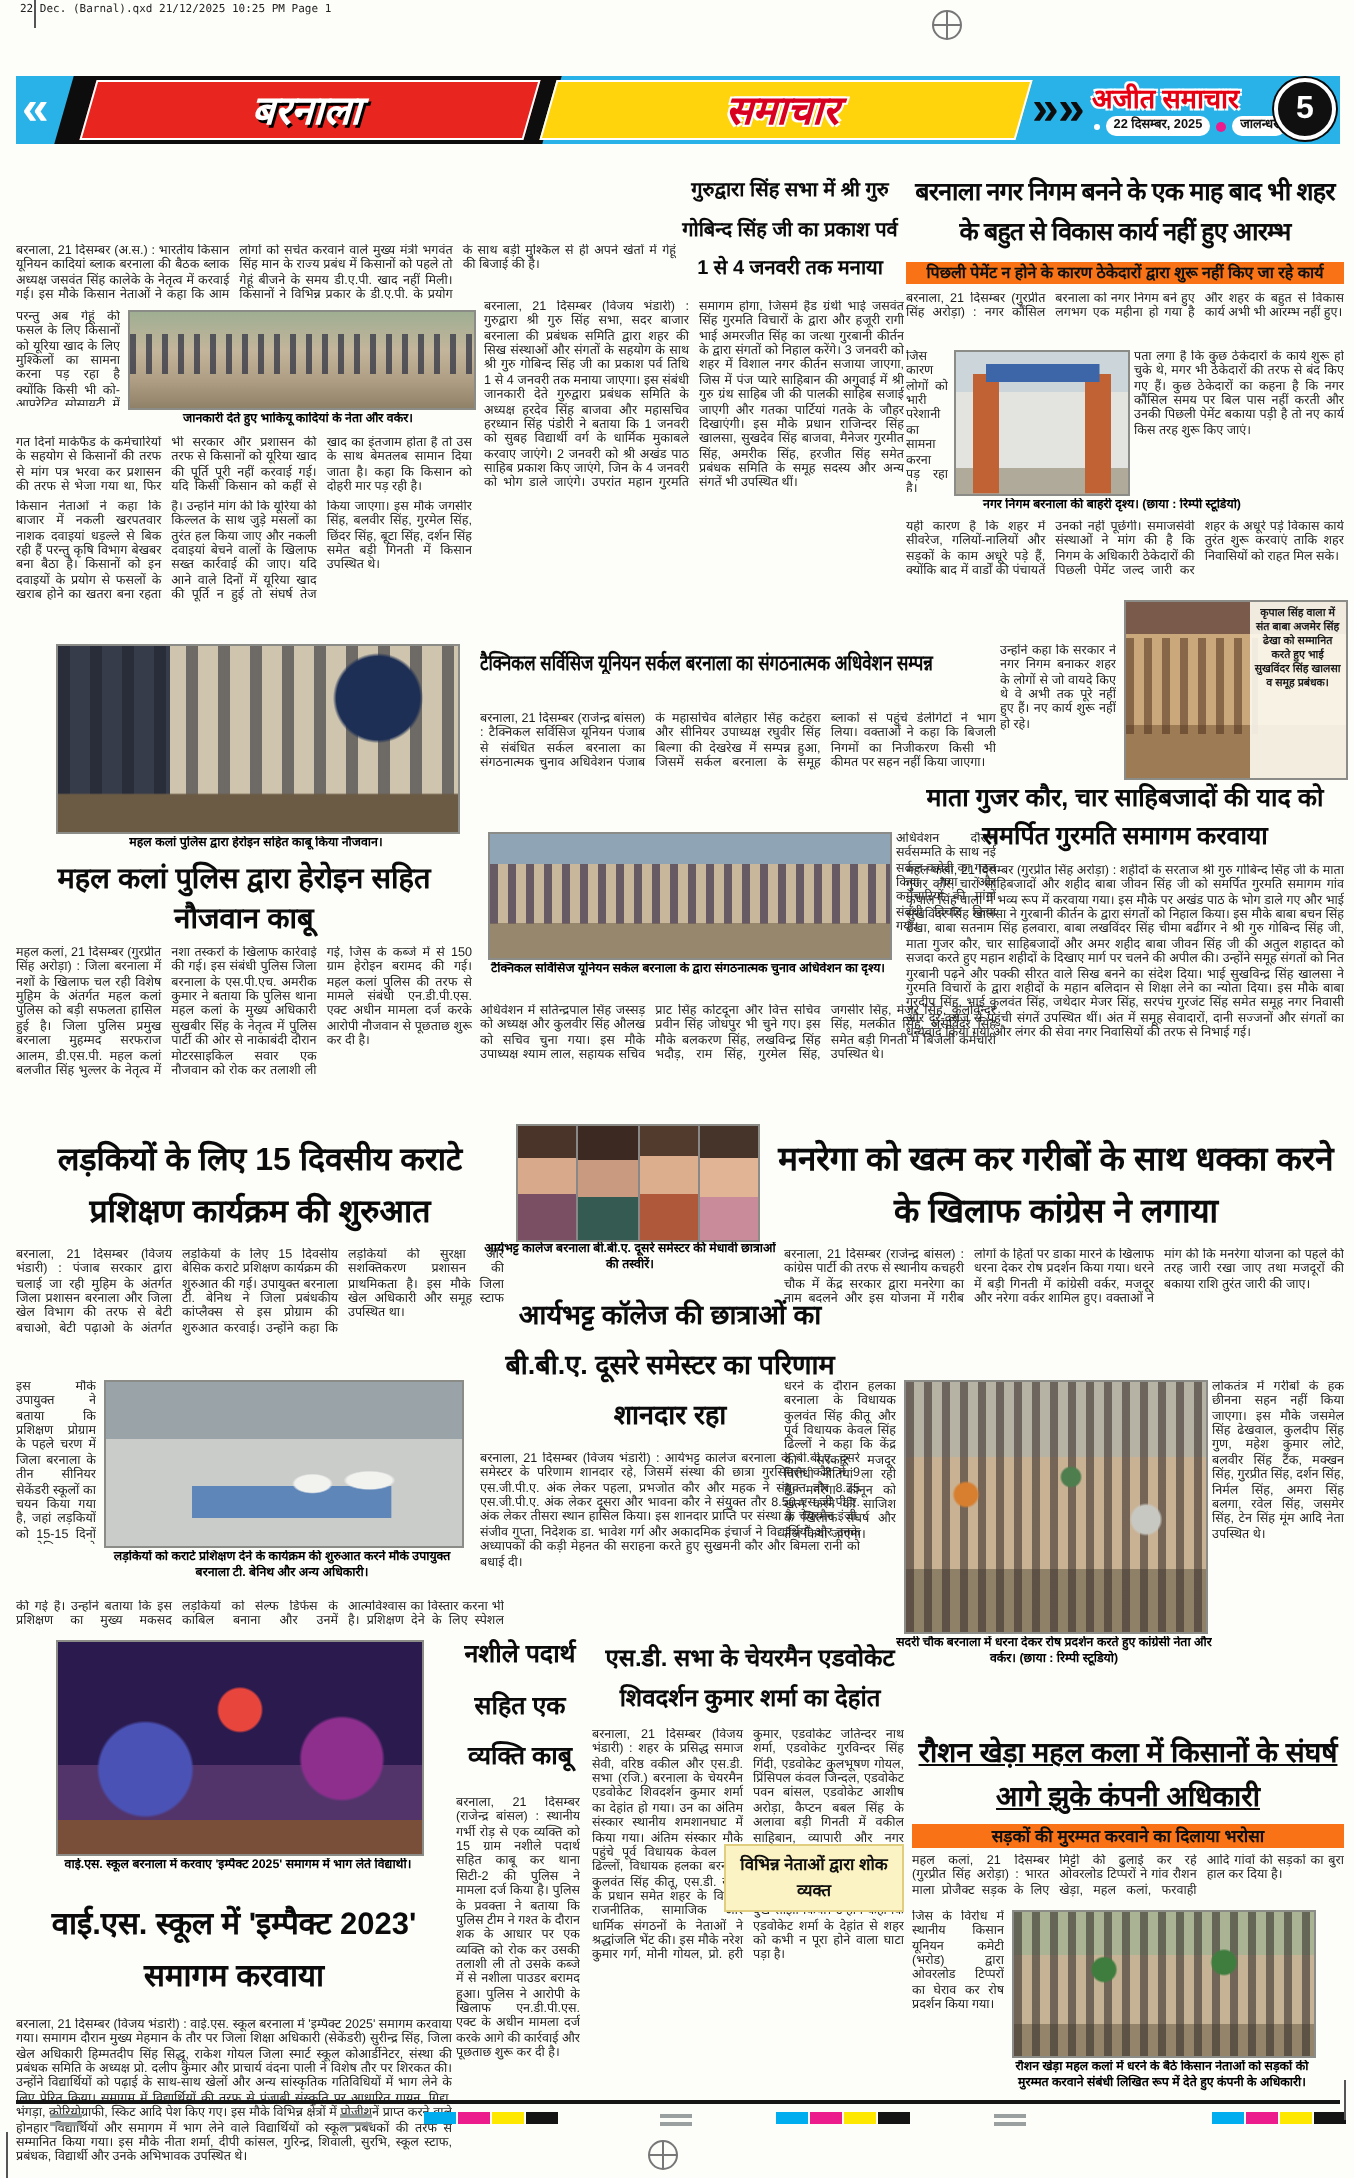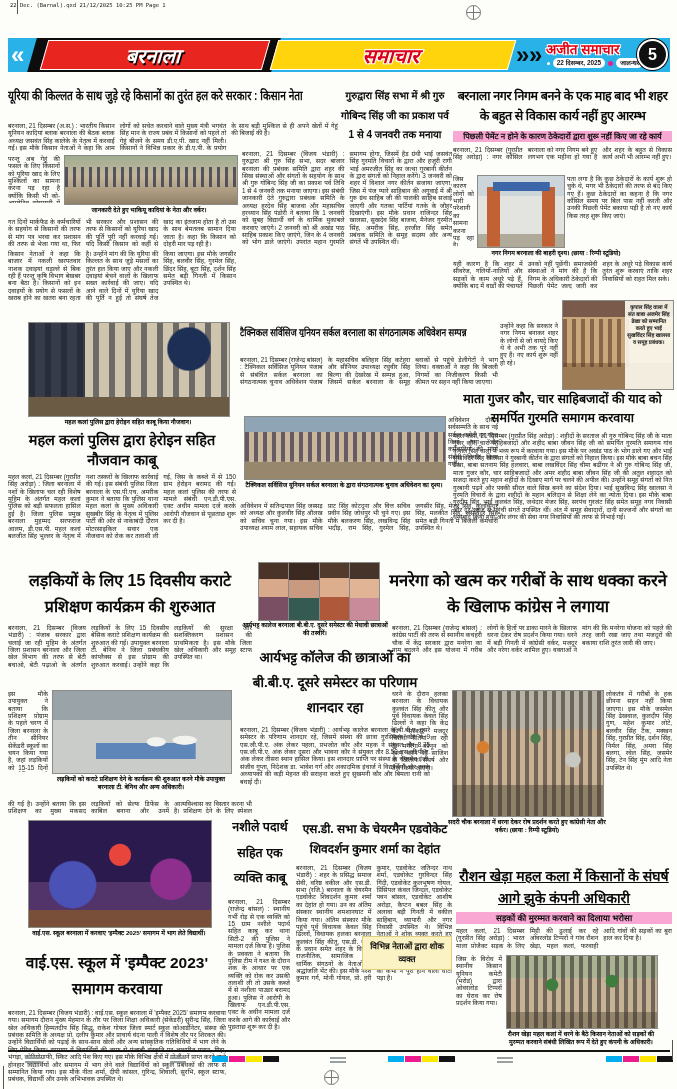--- a/index.html
+++ b/index.html
@@ -8,21 +8,21 @@
   .abs{position:absolute;}
   .clip{overflow:hidden;}
   
   .b{font-size:6.3px;line-height:1.17;text-align:justify;color:#1d1d1d;}
   .cols3{column-count:3;column-gap:5px;}
   .cols2{column-count:2;column-gap:5px;}
   .cap{font-size:6.2px;font-weight:bold;text-align:center;line-height:1.25;color:#000;}
   
   .hl{font-weight:bold;color:#0b0b0b;text-align:center;}
   .nowrap{white-space:nowrap;display:inline-block;transform-origin:0 50%;}
-  .sy{background:#f9a8d4;font-weight:bold;text-align:center;color:#101010;}
+  .sy{background:#f97316;font-weight:bold;text-align:center;color:#101010;}
   
   .ph{border:1px solid #8b8b88;background:#cfc8b8;}
   .ph-crowd{background:
       repeating-linear-gradient(90deg, rgba(44,48,66,.72) 0 3px, rgba(44,48,66,0) 3px 8px),
       linear-gradient(180deg,#9fae92 0%,#c3b59b 40%,#ae9d82 72%,#8f8168 100%);
       background-size:100% 42%,100% 100%;background-position:0 40%,0 0;background-repeat:no-repeat;}
   .ph-police{background:
       radial-gradient(circle at 80% 28%, #1d2f55 0 12%, rgba(0,0,0,0) 13%),
       linear-gradient(0deg,#6b5b45 0 20%, rgba(0,0,0,0) 21%),
       repeating-linear-gradient(90deg, rgba(30,32,44,.55) 0 6px, rgba(0,0,0,0) 6px 16px),
@@ -81,21 +81,21 @@
   .badge{background:#101010;color:#fff;border:2px solid #fff;box-shadow:0 0 0 1px #0a0a0a;border-radius:50%;
       width:27px;height:27px;text-align:center;font-weight:bold;font-size:16px;line-height:27px;}
   
   .slug{font-family:"DejaVu Sans Mono","Liberation Mono",monospace;font-size:5.5px;color:#222;white-space:nowrap;}
   .cross{width:13px;height:13px;border:1px solid #777;border-radius:50%;
       background:linear-gradient(#777,#777) 50% 0/1px 100% no-repeat,linear-gradient(#777,#777) 0 50%/100% 1px no-repeat;}
   .cmyk{display:flex;gap:1px;}
   .sw{width:16px;height:6px;}
   .graytick{width:16px;height:6px;background:linear-gradient(#9aa0a0 0 2px,rgba(0,0,0,0) 2px 4px,#9aa0a0 4px 6px);}
   .inset{background:#fcf3c4;border:1px solid #e0cd7e;font-weight:bold;text-align:center;color:#111;
-      font-size:8.4px;line-height:1.6;padding-top:3px;box-sizing:border-box;margin-top:14px;}
+      font-size:8.4px;line-height:1.6;padding-top:3px;box-sizing:border-box;}
 </style>
 </head>
 <body>
 
 <div id="page">
 
   <div class="abs slug" style="left:10px;top:2px;">22 Dec. (Barnal).qxd   21/12/2025   10:25 PM   Page 1</div>
   <div class="abs" style="left:17px;top:0;width:1px;height:14px;background:#555;"></div>
   <div class="abs cross" style="left:466px;top:5px;"></div>
 
@@ -116,23 +116,20 @@
     <div class="abs" style="left:534px;top:20px;width:112px;display:flex;align-items:center;justify-content:center;gap:3px;">
       <span class="dotw"></span>
       <span class="pill">22 दिसम्बर, 2025</span>
       <span class="dotm"></span>
       <span class="pill">जालन्धर</span>
       <span class="dotw"></span>
     </div>
     <div class="abs badge" style="left:629px;top:1px;">5</div>
   </div>
 
-  <div class="abs hl clip" style="left:8px;top:86px;width:330px;height:18px;">
-    <span class="nowrap" style="font-size:13px;transform:scaleX(.78);">यूरिया की किल्लत के साथ जुड़े रहे किसानों का तुरंत हल करे सरकार : किसान नेता</span>
-  </div>
   <div class="abs b cols3 clip" style="left:8px;top:122px;width:330px;height:30px;">बरनाला, 21 दिसम्बर (अ.स.) : भारतीय किसान यूनियन कादियां ब्लाक बरनाला की बैठक ब्लाक अध्यक्ष जसवंत सिंह कालेके के नेतृत्व में करवाई गई। इस मौके किसान नेताओं ने कहा कि आम लोगों को सचेत करवाने वाले मुख्य मंत्री भगवंत सिंह मान के राज्य प्रबंध में किसानों को पहले तो गेहूं बीजने के समय डी.ए.पी. खाद नहीं मिली। किसानों ने विभिन्न प्रकार के डी.ए.पी. के प्रयोग के साथ बड़ी मुश्किल से ही अपने खेतों में गेहूं की बिजाई की है।</div>
   <div class="abs b clip" style="left:8px;top:155px;width:52px;height:48px;">परन्तु अब गेहूं की फसल के लिए किसानों को यूरिया खाद के लिए मुश्किलों का सामना करना पड़ रहा है क्योंकि किसी भी को-आपरेटिव सोसायटी में यूरिया खाद नहीं है।</div>
   <div class="abs ph ph-crowd" style="left:64px;top:155px;width:172px;height:48px;"></div>
   <div class="abs cap clip" style="left:60px;top:206px;width:178px;height:9px;">जानकारी देते हुए भाकियू कादियां के नेता और वर्कर।</div>
   <div class="abs b cols3 clip" style="left:8px;top:218px;width:228px;height:30px;">गत दिनों मार्कफैड के कर्मचारियों के सहयोग से किसानों की तरफ से मांग पत्र भरवा कर प्रशासन की तरफ से भेजा गया था, फिर भी सरकार और प्रशासन की तरफ से किसानों को यूरिया खाद की पूर्ति पूरी नहीं करवाई गई। यदि किसी किसान को कहीं से खाद का इंतजाम होता है तो उस के साथ बेमतलब सामान दिया जाता है। कहा कि किसान को दोहरी मार पड़ रही है।</div>
   <div class="abs b cols3 clip" style="left:8px;top:250px;width:228px;height:68px;">किसान नेताओं ने कहा कि बाजार में नकली खरपतवार नाशक दवाइयां धड़ल्ले से बिक रही हैं परन्तु कृषि विभाग बेखबर बना बैठा है। किसानों को इन दवाइयों के प्रयोग से फसलों के खराब होने का खतरा बना रहता है। उन्होंने मांग की कि यूरिया की किल्लत के साथ जुड़े मसलों का तुरंत हल किया जाए और नकली दवाइयां बेचने वालों के खिलाफ सख्त कार्रवाई की जाए। यदि आने वाले दिनों में यूरिया खाद की पूर्ति न हुई तो संघर्ष तेज किया जाएगा। इस मौके जगसीर सिंह, बलवीर सिंह, गुरमेल सिंह, छिंदर सिंह, बूटा सिंह, दर्शन सिंह समेत बड़ी गिनती में किसान उपस्थित थे।</div>
 
   <div class="abs hl clip" style="left:337px;top:86px;width:116px;height:62px;font-size:10px;line-height:1.95;">गुरुद्वारा सिंह सभा में श्री गुरु गोबिन्द सिंह जी का प्रकाश पर्व 1 से 4 जनवरी तक मनाया जाएगा</div>
   <div class="abs b cols2 clip" style="left:242px;top:150px;width:210px;height:168px;">बरनाला, 21 दिसम्बर (विजय भंडारी) : गुरुद्वारा श्री गुरु सिंह सभा, सदर बाजार बरनाला की प्रबंधक समिति द्वारा शहर की सिख संस्थाओं और संगतों के सहयोग के साथ श्री गुरु गोबिन्द सिंह जी का प्रकाश पर्व तिथि 1 से 4 जनवरी तक मनाया जाएगा। इस संबंधी जानकारी देते गुरुद्वारा प्रबंधक समिति के अध्यक्ष हरदेव सिंह बाजवा और महासचिव हरध्यान सिंह पंडोरी ने बताया कि 1 जनवरी को सुबह विद्यार्थी वर्ग के धार्मिक मुकाबले करवाए जाएंगे। 2 जनवरी को श्री अखंड पाठ साहिब प्रकाश किए जाएंगे, जिन के 4 जनवरी को भोग डाले जाएंगे। उपरांत महान गुरमति समागम होगा, जिसमें हैड ग्रंथी भाई जसवंत सिंह गुरमति विचारों के द्वारा और हजूरी रागी भाई अमरजीत सिंह का जत्था गुरबानी कीर्तन के द्वारा संगतों को निहाल करेंगे। 3 जनवरी को शहर में विशाल नगर कीर्तन सजाया जाएगा, जिस में पंज प्यारे साहिबान की अगुवाई में श्री गुरु ग्रंथ साहिब जी की पालकी साहिब सजाई जाएगी और गतका पार्टियां गतके के जौहर दिखाएंगी। इस मौके प्रधान राजिन्दर सिंह खालसा, सुखदेव सिंह बाजवा, मैनेजर गुरमीत सिंह, अमरीक सिंह, हरजीत सिंह समेत प्रबंधक समिति के समूह सदस्य और अन्य संगतें भी उपस्थित थीं।</div>
 

